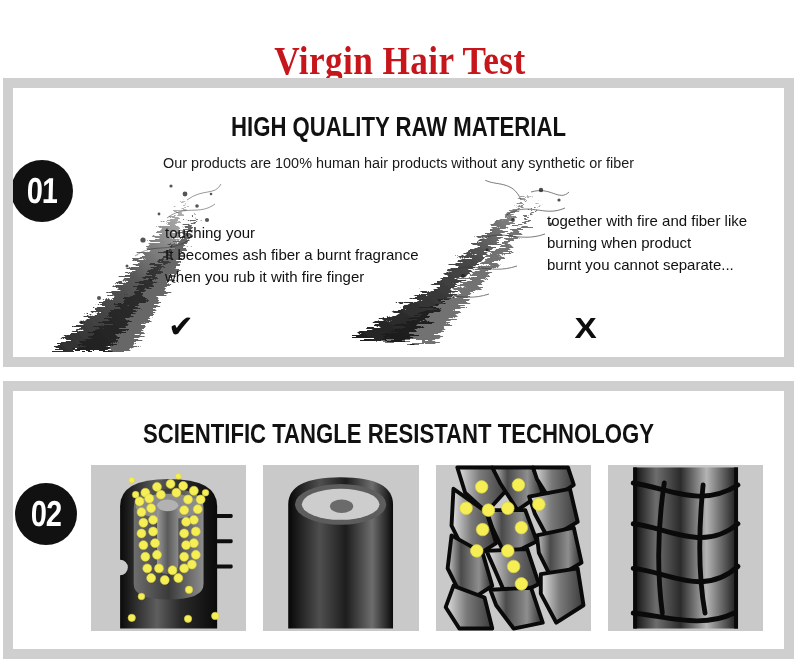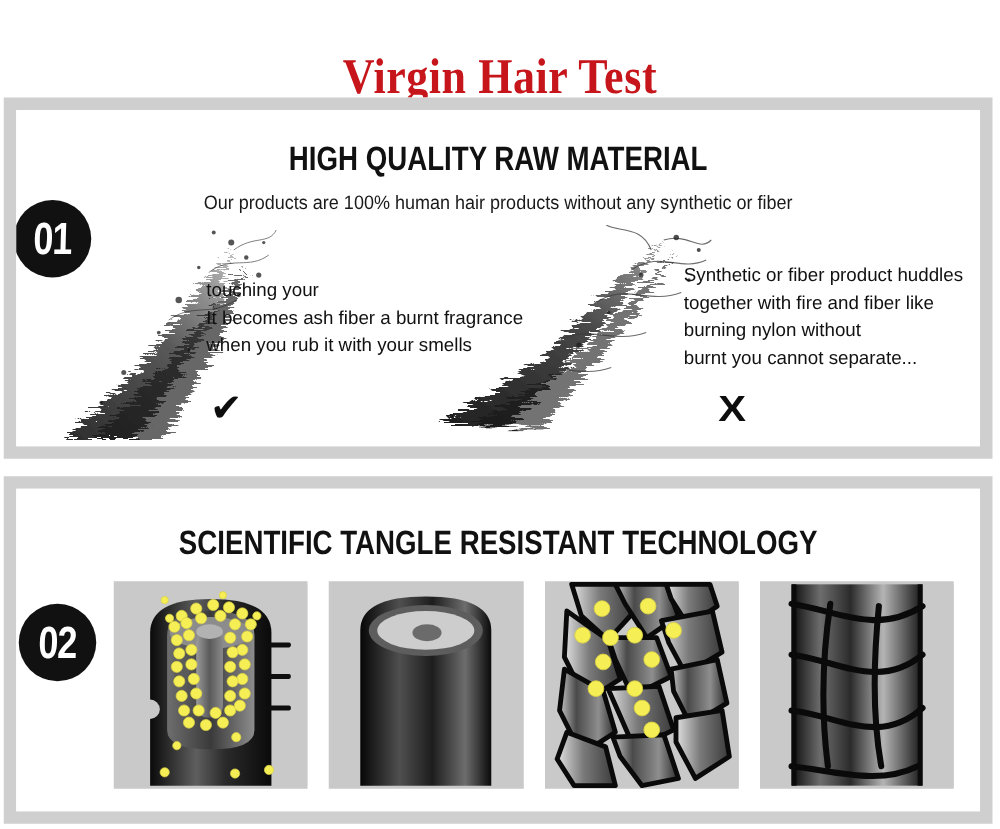--- a/index.html
+++ b/index.html
@@ -185,27 +185,26 @@
       <div class="badge" id="badge-01">
         <span>01</span>
       </div>
 
       <div class="section-heading" id="heading-1">HIGH QUALITY RAW MATERIAL</div>
       <div class="subtitle">Our products are 100% human hair products without any synthetic or fiber</div>
 
       <div class="body-text" id="text-left">
         <div>touching your</div>
         <div>It becomes ash fiber a burnt fragrance</div>
-        <div>when you rub it with your smells</div>
+        <div>when you rub it with fire finger</div>
       </div>
 
       <div class="body-text" id="text-right">
-        <div>Synthetic or fiber product huddles</div>
         <div>together with fire and fiber like</div>
-        <div>burning nylon without</div>
+        <div>burning when product</div>
         <div>burnt you cannot separate...</div>
       </div>
 
       <div class="mark" id="check-mark">✔</div>
       <div class="mark" id="cross-mark">X</div>
 
     </div>
   </div>
 
   <div class="panel" id="panel-2">

